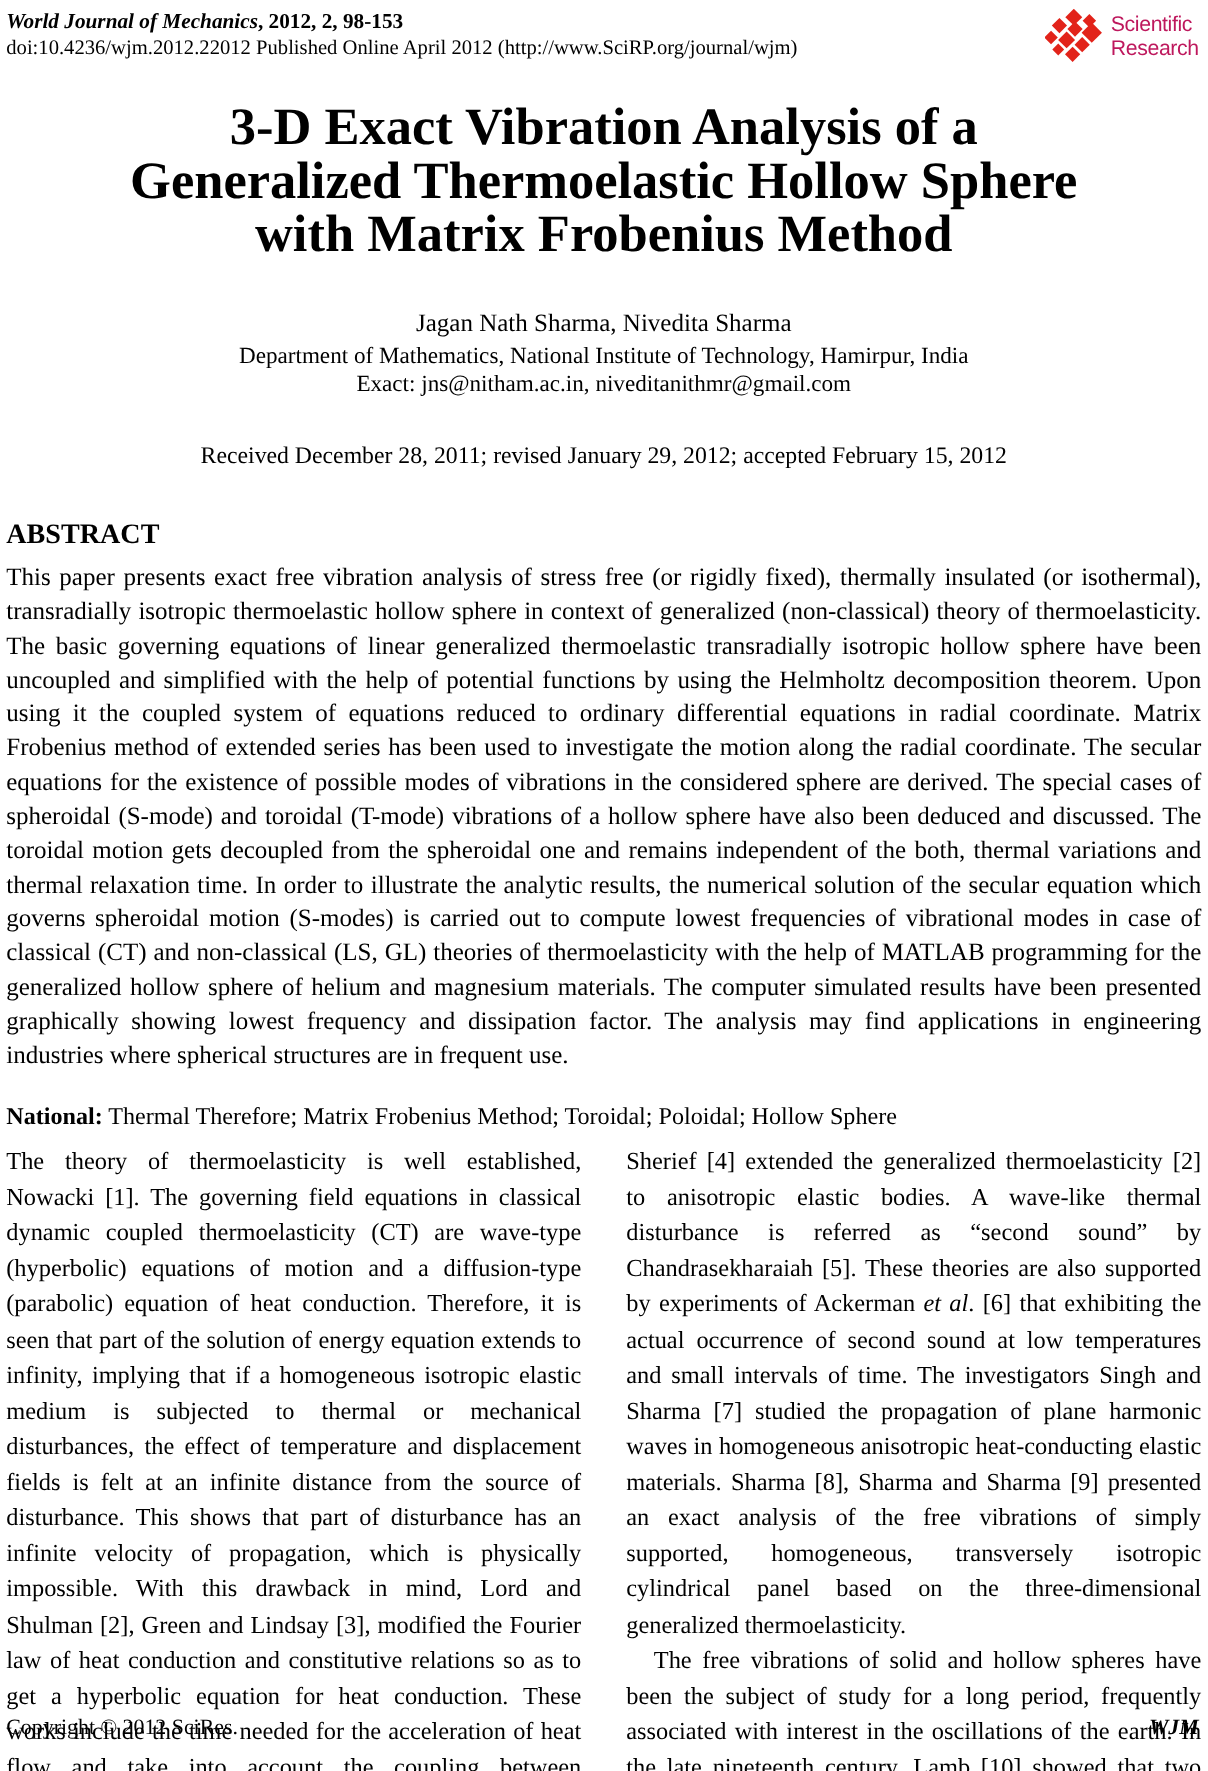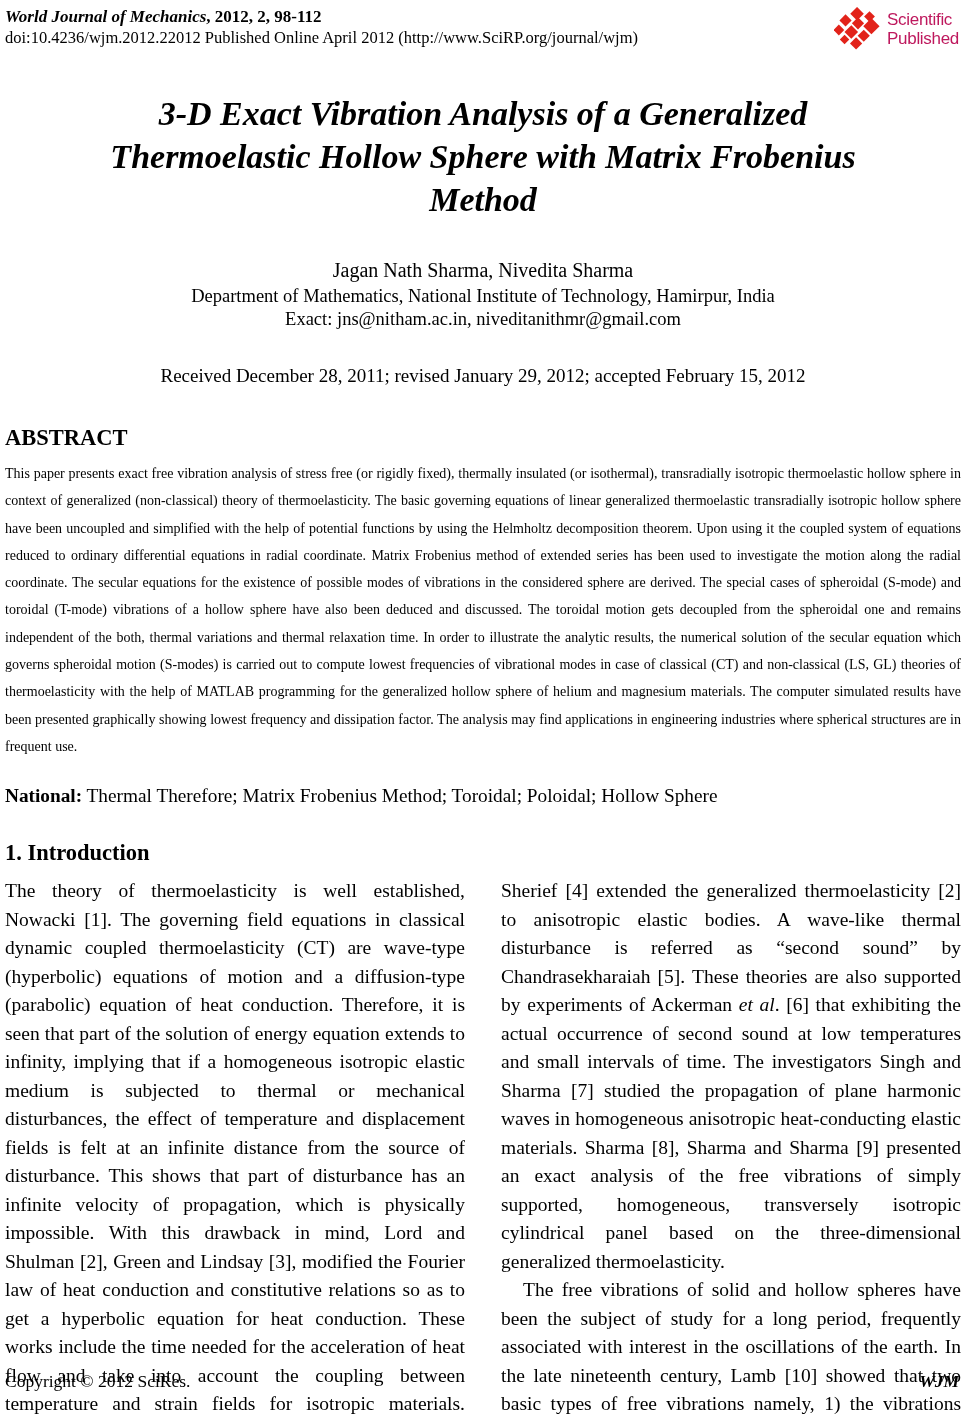--- a/index.html
+++ b/index.html
@@ -39,48 +39,47 @@
     font-family: "Liberation Sans", sans-serif;
     font-size: 17px;
     line-height: 19px;
     letter-spacing: -0.3px;
     color: #be185d;
     padding-top: 3px;
   }
 
   
   .title {
-    margin: 39px auto 0 auto;
+    margin: 28px auto 0 auto;
     width: 800px;
     text-align: center;
-    font-size: 34px;
+    font-size: 42px;
     font-weight: bold;
     line-height: 43px;
-    font-style: italic;
   }
   .byline { text-align: center; }
   .authors {
     margin-top: 36px;
     font-size: 20px;
     font-weight: normal;
     line-height: 26px;
   }
   .affiliation { font-size: 18.5px; line-height: 23px; margin-top: 2px; }
   .email-line  { font-size: 18.5px; line-height: 23px; }
   .received-line { font-size: 19px; margin-top: 34px; }
 
   
   .abstract-heading {
     margin-top: 38px;
     font-size: 22.5px;
     font-weight: bold;
   }
   .abstract-body {
     margin-top: 9px;
-    font-size: 14px;
+    font-size: 20px;
     line-height: 27.3px;
     text-align: justify;
   }
   .keywords {
     margin-top: 25px;
     font-size: 19.3px;
   }
   .keywords .kw-label { font-weight: bold; }
 
   
@@ -115,63 +114,62 @@
   .footer .wjm { font-weight: bold; font-style: italic; }
 </style>
 </head>
 <body>
 
 <div class="page">
 
   <div class="header">
     <div class="header-left">
       <div class="journal-line">
-        <span class="jname">World Journal of Mechanics</span><span>, 2012, 2, 98-112</span>
+        <span class="jname">World Journal of Mechanics</span><span>, 2012, 2, 98-153</span>
       </div>
       <div class="doi-line">doi:10.4236/wjm.2012.22012 Published Online April 2012 (http://www.SciRP.org/journal/wjm)</div>
     </div>
     <div class="logo">
       <svg width="48" height="46" viewBox="0 0 50 48">
         <g fill="#e2231a">
           <rect x="19" y="2" width="10" height="10" transform="rotate(45 24 7)"></rect>
           <rect x="33" y="6" width="8" height="8" transform="rotate(45 37 10)"></rect>
           <rect x="7.5" y="9.5" width="9" height="9" transform="rotate(45 12 14)"></rect>
           <rect x="20.5" y="12.5" width="9" height="9" transform="rotate(45 25 17)"></rect>
           <rect x="33" y="14" width="12" height="12" transform="rotate(45 39 20)"></rect>
           <rect x="1" y="20" width="8" height="8" transform="rotate(45 5 24)"></rect>
           <rect x="13" y="21" width="10" height="10" transform="rotate(45 18 26)"></rect>
           <rect x="26.5" y="25.5" width="9" height="9" transform="rotate(45 31 30)"></rect>
           <rect x="7.5" y="30.5" width="7" height="7" transform="rotate(45 11 34)"></rect>
           <rect x="18.5" y="33.5" width="9" height="9" transform="rotate(45 23 38)"></rect>
         </g>
       </svg>
       <div class="logo-text">
         <div>Scientific</div>
-        <div>Published</div>
+        <div>Research</div>
       </div>
     </div>
   </div>
 
   <h1 class="title">3-D Exact Vibration Analysis of a Generalized Thermoelastic Hollow Sphere with Matrix Frobenius Method</h1>
 
   <div class="byline">
     <div class="authors">Jagan Nath Sharma, Nivedita Sharma</div>
     <div class="affiliation">Department of Mathematics, National Institute of Technology, Hamirpur, India</div>
     <div class="email-line">Exact: jns@nitham.ac.in, niveditanithmr@gmail.com</div>
     <div class="received-line">Received December 28, 2011; revised January 29, 2012; accepted February 15, 2012</div>
   </div>
 
   <h2 class="abstract-heading">ABSTRACT</h2>
   <p class="abstract-body">This paper presents exact free vibration analysis of stress free (or rigidly fixed), thermally insulated (or isothermal), transradially isotropic thermoelastic hollow sphere in context of generalized (non-classical) theory of thermoelasticity. The basic governing equations of linear generalized thermoelastic transradially isotropic hollow sphere have been uncoupled and simplified with the help of potential functions by using the Helmholtz decomposition theorem. Upon using it the coupled system of equations reduced to ordinary differential equations in radial coordinate. Matrix Frobenius method of extended series has been used to investigate the motion along the radial coordinate. The secular equations for the existence of possible modes of vibrations in the considered sphere are derived. The special cases of spheroidal (S-mode) and toroidal (T-mode) vibrations of a hollow sphere have also been deduced and discussed. The toroidal motion gets decoupled from the spheroidal one and remains independent of the both, thermal variations and thermal relaxation time. In order to illustrate the analytic results, the numerical solution of the secular equation which governs spheroidal motion (S-modes) is carried out to compute lowest frequencies of vibrational modes in case of classical (CT) and non-classical (LS, GL) theories of thermoelasticity with the help of MATLAB programming for the generalized hollow sphere of helium and magnesium materials. The computer simulated results have been presented graphically showing lowest frequency and dissipation factor. The analysis may find applications in engineering industries where spherical structures are in frequent use.</p>
 
   <p class="keywords">
     <span class="kw-label">National:</span><span> Thermal Therefore; Matrix Frobenius Method; Toroidal; Poloidal; Hollow Sphere</span>
   </p>
 
-  <h2 class="intro-heading">1. Introduction</h2>
   <div class="columns">
     <div class="col">
       <p>The theory of thermoelasticity is well established, Nowacki [1]. The governing field equations in classical dynamic coupled thermoelasticity (CT) are wave-type (hyperbolic) equations of motion and a diffusion-type (parabolic) equation of heat conduction. Therefore, it is seen that part of the solution of energy equation extends to infinity, implying that if a homogeneous isotropic elastic medium is subjected to thermal or mechanical disturbances, the effect of temperature and displacement fields is felt at an infinite distance from the source of disturbance. This shows that part of disturbance has an infinite velocity of propagation, which is physically impossible. With this drawback in mind, Lord and Shulman [2], Green and Lindsay [3], modified the Fourier law of heat conduction and constitutive relations so as to get a hyperbolic equation for heat conduction. These works include the time needed for the acceleration of heat flow and take into account the coupling between temperature and strain fields for isotropic materials. Dhaliwal and</p>
     </div>
     <div class="col">
       <p><span>Sherief [4] extended the generalized thermoelasticity [2] to anisotropic elastic bodies. A wave-like thermal disturbance is referred as “second sound” by Chandrasekharaiah [5]. These theories are also supported by experiments of Ackerman </span><span class="italic">et al</span><span>. [6] that exhibiting the actual occurrence of second sound at low temperatures and small intervals of time. The investigators Singh and Sharma [7] studied the propagation of plane harmonic waves in homogeneous anisotropic heat-conducting elastic materials. Sharma [8], Sharma and Sharma [9] presented an exact analysis of the free vibrations of simply supported, homogeneous, transversely isotropic cylindrical panel based on the three-dimensional generalized thermoelasticity.</span></p>
       <p class="indent">The free vibrations of solid and hollow spheres have been the subject of study for a long period, frequently associated with interest in the oscillations of the earth. In the late nineteenth century, Lamb [10] showed that two basic types of free vibrations namely, 1) the vibrations with zero volume change and zero radial displacement;</p>
     </div>
   </div>
 

